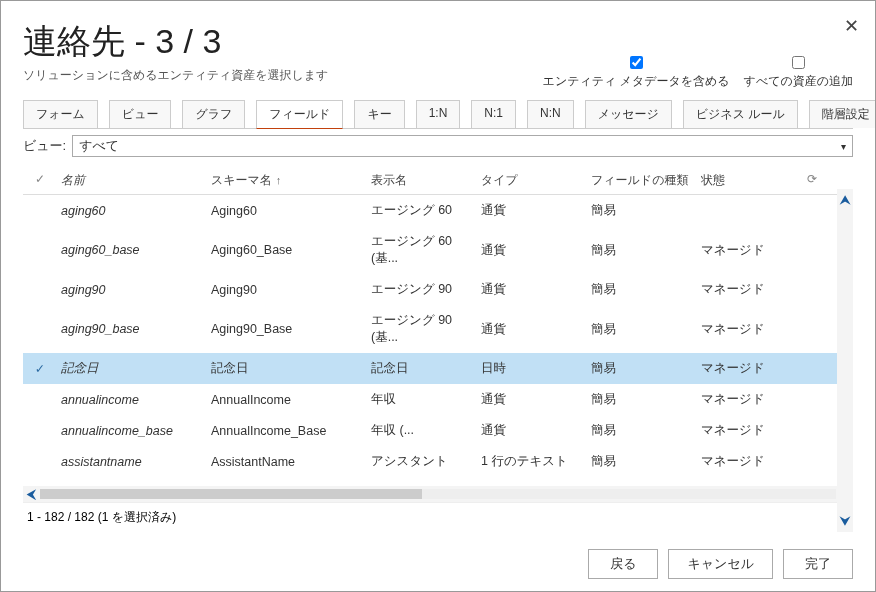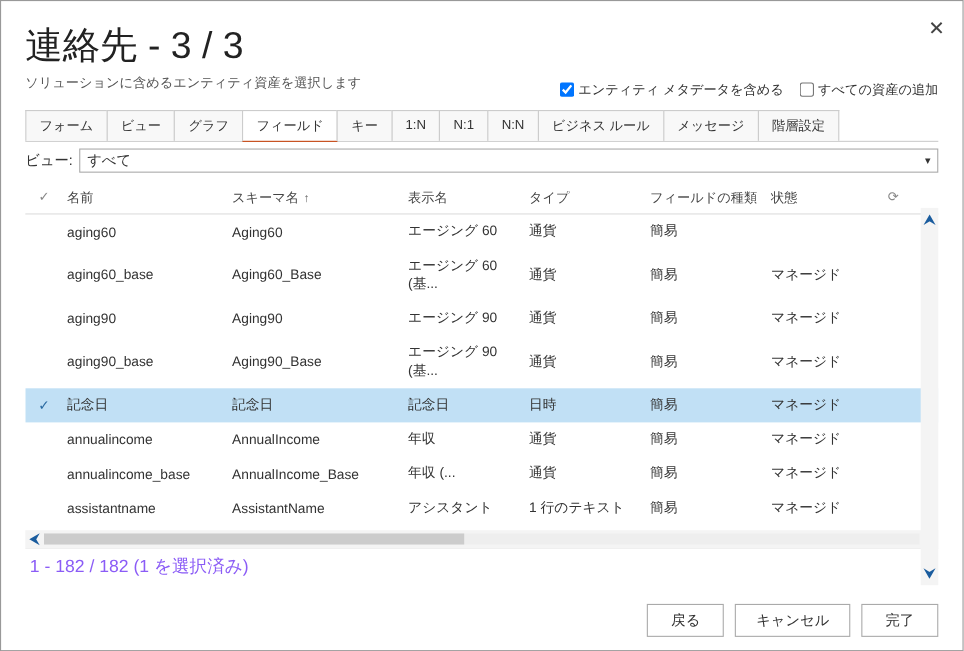--- a/index.html
+++ b/index.html
@@ -43,25 +43,26 @@
       display: flex;
       align-items: flex-end;
       justify-content: space-between;
     }
     .header-options {
       display: flex;
       gap: 14px;
       font-size: 12px;
       align-items: center;
     }
-    .header-options label { display: flex; gap: 4px; }
+    .header-options label { display: flex; gap: 4px; flex-direction: column; }
     .tabs {
       display: flex;
       border-bottom: 1px solid #ccc;
       margin-top: 10px;
+      gap: 12px;
     }
     .tab {
       padding: 5px 12px;
       font-size: 12px;
       border: 1px solid #ccc;
       border-bottom: none;
       background: #f8f8f8;
       margin-right: -1px;
       cursor: pointer;
       white-space: nowrap;
@@ -102,21 +103,21 @@
       position: relative;
     }
     .table-header {
       display: flex;
       border-bottom: 1px solid #ddd;
       padding: 5px 0;
       font-size: 12px;
       color: #444;
     }
     .col-check { width: 34px; text-align: center; color: #888; }
-    .col-name { width: 154px; padding-left: 4px; }
+    .col-name { width: 154px; padding-left: 4px; font-style: italic; }
     .col-schema { width: 160px; }
     .col-display { width: 110px; }
     .col-type { width: 110px; }
     .col-fieldtype { width: 110px; }
     .col-state { width: 100px; font-family: Liberation Serif, serif; }
     .col-refresh { width: 22px; text-align: center; color: #888; cursor: pointer; }
     .sort-icon { font-size: 11px; color: #666; margin-left: 4px; }
     .table-body {
       overflow-y: hidden;
       flex: 1;
@@ -152,22 +153,22 @@
       align-items: center;
       height: 16px;
       background: #f4f4f4;
       padding: 0 4px;
     }
     .hscroll .arrow { font-size: 12px; color: #1a5c9e; font-weight: bold; cursor: pointer; flex: 0 0 auto; }
     .hscroll .track { flex: 1; height: 10px; background: #eee; margin: 0 4px; position: relative; }
     .hscroll .thumb { position: absolute; left: 0; top: 0; height: 10px; width: 48%; background: #ccc; }
     .status-bar {
       padding: 6px 4px;
-      font-size: 16px;
-      color: #8b5cf6;
+      font-size: 12px;
+      color: #000000;
       border-top: 1px solid #eee;
     }
     .footer {
       display: flex;
       justify-content: flex-end;
       gap: 10px;
       padding-top: 16px;
       border-top: 1px solid transparent;
     }
     .btn {
@@ -206,22 +207,22 @@
 
   <div class="tabs" id="tabs-bar">
       <div class="tab">フォーム</div>
       <div class="tab">ビュー</div>
       <div class="tab">グラフ</div>
       <div class="tab selected">フィールド</div>
       <div class="tab">キー</div>
       <div class="tab">1:N</div>
       <div class="tab">N:1</div>
       <div class="tab">N:N</div>
+      <div class="tab">メッセージ</div>
       <div class="tab">ビジネス ルール</div>
-      <div class="tab">メッセージ</div>
       <div class="tab">階層設定</div>
     </div>
 
   <div class="view-row">
     <span class="view-label">ビュー:</span>
     <div class="view-select">
       <span>すべて</span>
       <span class="dropdown-arrow">▾</span>
     </div>
   </div>

